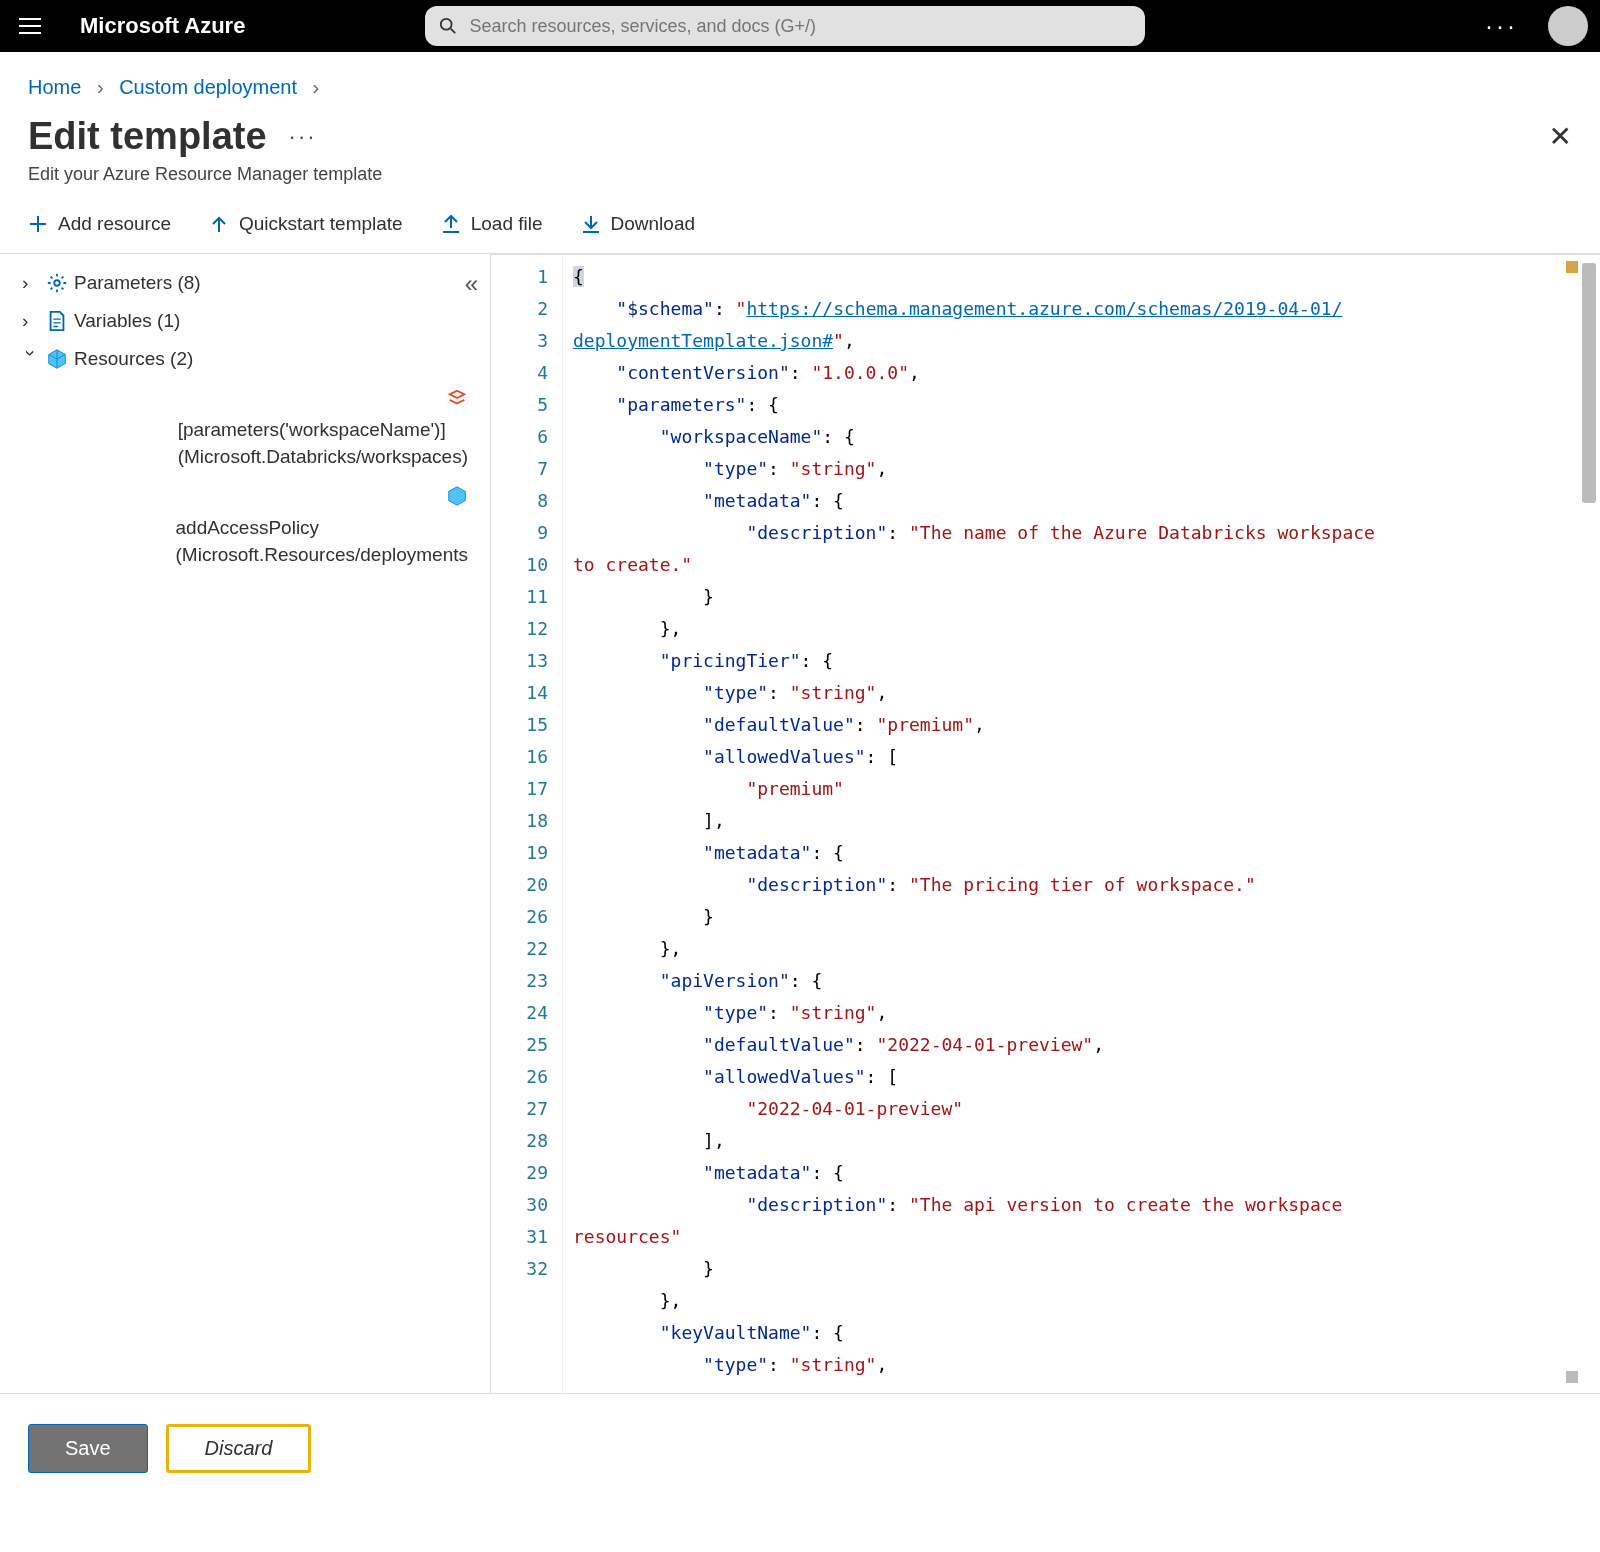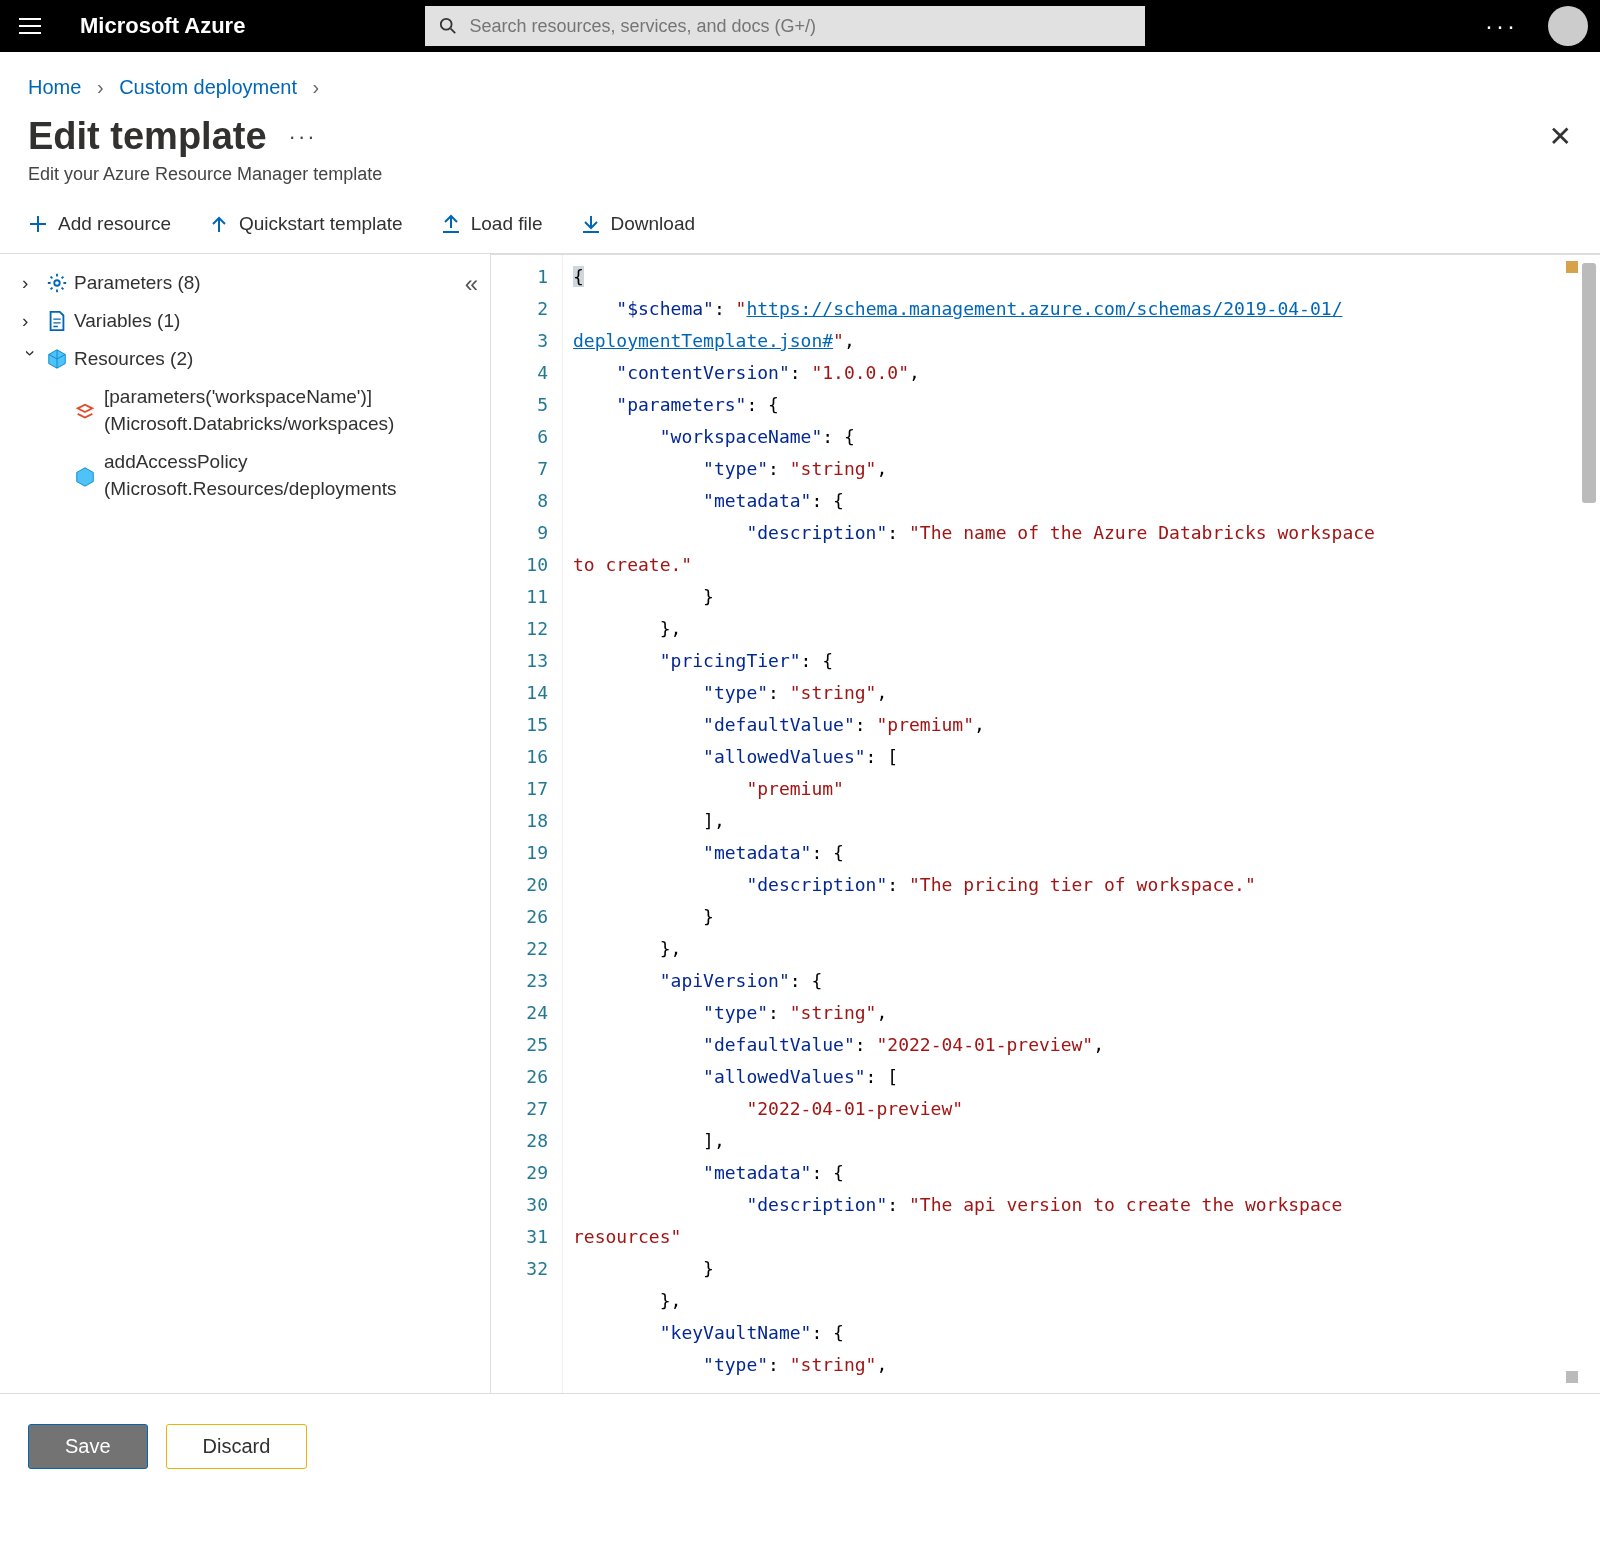--- a/index.html
+++ b/index.html
@@ -23,21 +23,21 @@
   .hamburger {
     width: 36px; height: 36px;
     display: flex; align-items: center; justify-content: center;
     cursor: pointer;
     margin-right: 32px;
   }
   .brand { font-size: 22px; font-weight: 600; margin-right: 180px;}
   .searchbox {
     flex: 0 0 720px;
     background: #e1e1e1;
-    border-radius: 0;
+    border-radius: 12px;
     height: 40px;
     display: flex;
     align-items: center;
     padding: 0 14px;
     color: #333;
   }
   .searchbox input {
     border: none; background: transparent; flex: 1;
     font-size: 18px; outline: none; color: #333;
     margin-left: 10px;
@@ -95,23 +95,24 @@
     font-size: 24px; color:#555; cursor:pointer;
   }
   .tree-node {
     display:flex; align-items:center; gap:6px;
     padding: 8px 12px;
     cursor:pointer;
   }
   .tree-node .chev { width:18px; }
   .tree-icon { width:22px; height:22px; display:inline-flex; align-items:center; justify-content:center; }
   .tree-child {
-    display:flex; align-items:center; gap:8px;
+    display:flex; align-items:flex-end; gap:8px;
     padding: 6px 12px 6px 64px;
     cursor:pointer;
+    flex-direction:column;
   }
   .tree-child-text { line-height: 1.4; }
 
   
   .editor {
     flex: 1;
     display: flex;
     border-left: 1px solid #ddd;
     border-top: 1px solid #ddd;
     font-family: "Menlo","Consolas",monospace;
@@ -164,21 +165,21 @@
   .btn {
     font-size: 20px;
     padding: 10px 36px;
     cursor:pointer;
     border-radius:3px;
   }
   .btn-primary {
     background:#737373; color:#fff; border:1px solid #0067b8;
   }
   .btn-secondary {
-    background:#fff; color:#323130; border:1px solid #eab308;
+    background:#fff; color:#323130; border:3px solid #eab308;font-style:italic;
   }
 </style>
 </head>
 <body>
 
 <div class="topbar">
   <div class="hamburger">
     <svg width="22" height="16" viewBox="0 0 22 16">
         <path d="M0 1h22M0 8h22M0 15h22" stroke="#fff" stroke-width="2"></path>
       </svg>

